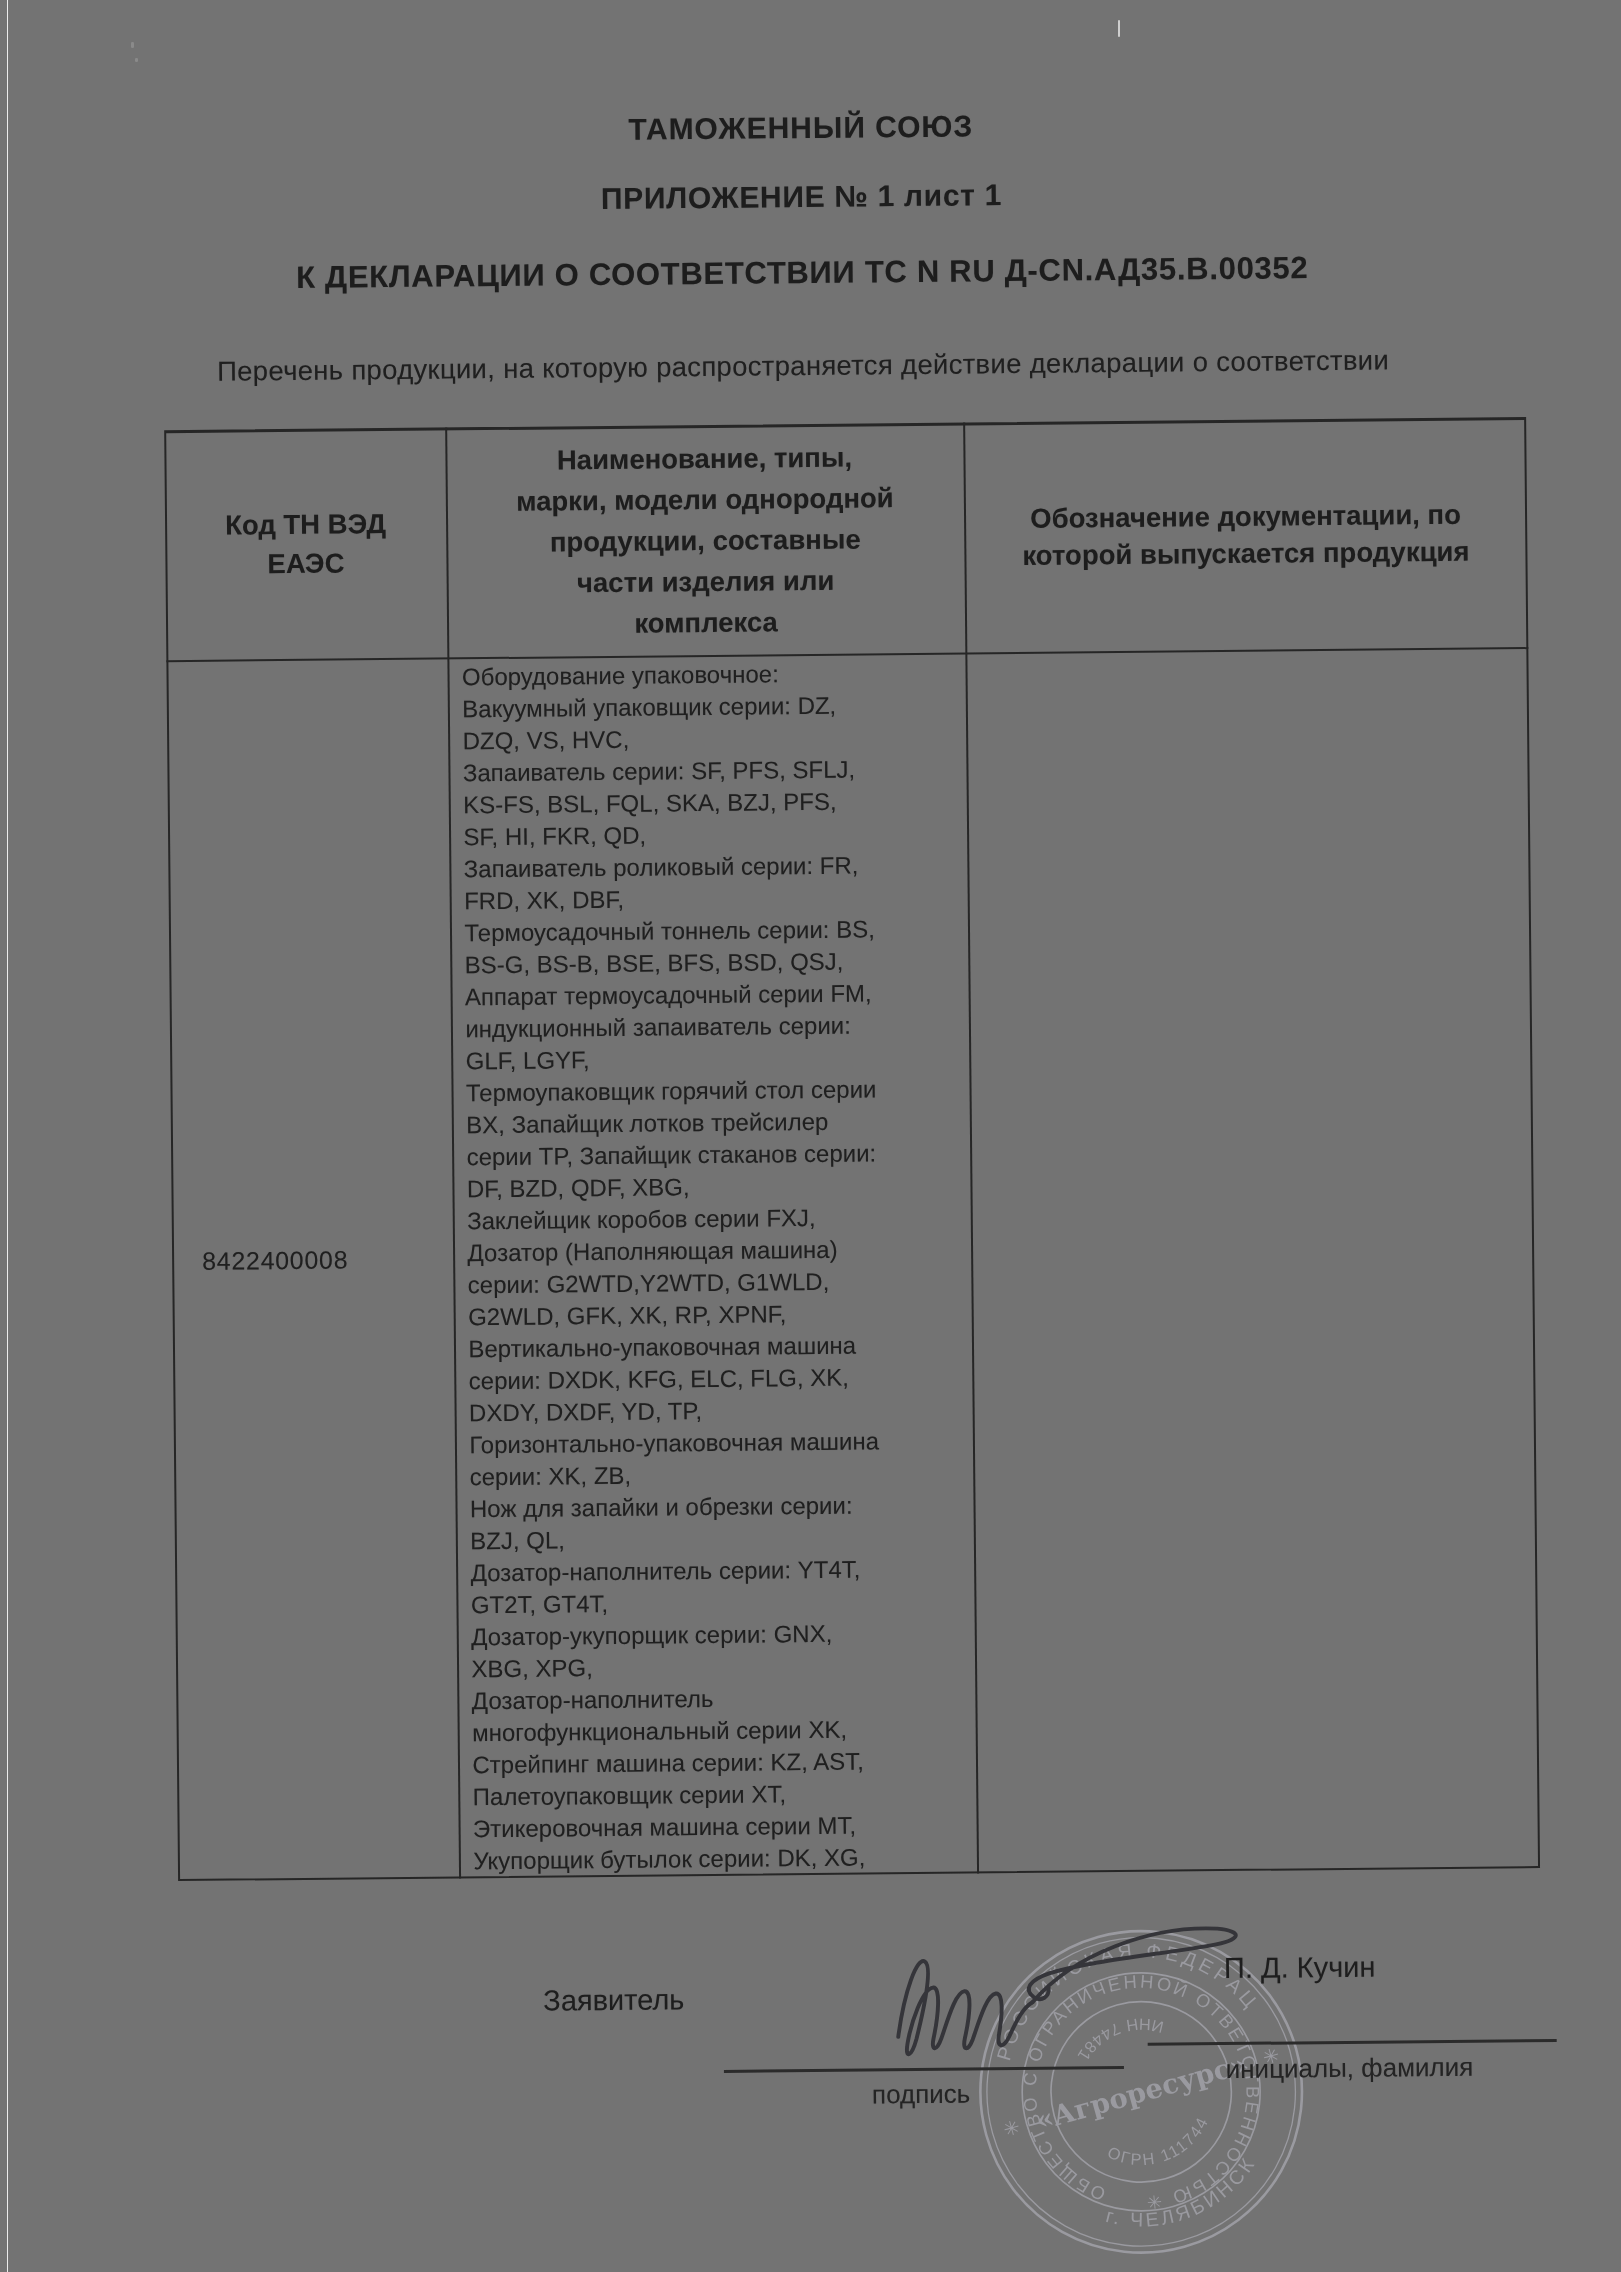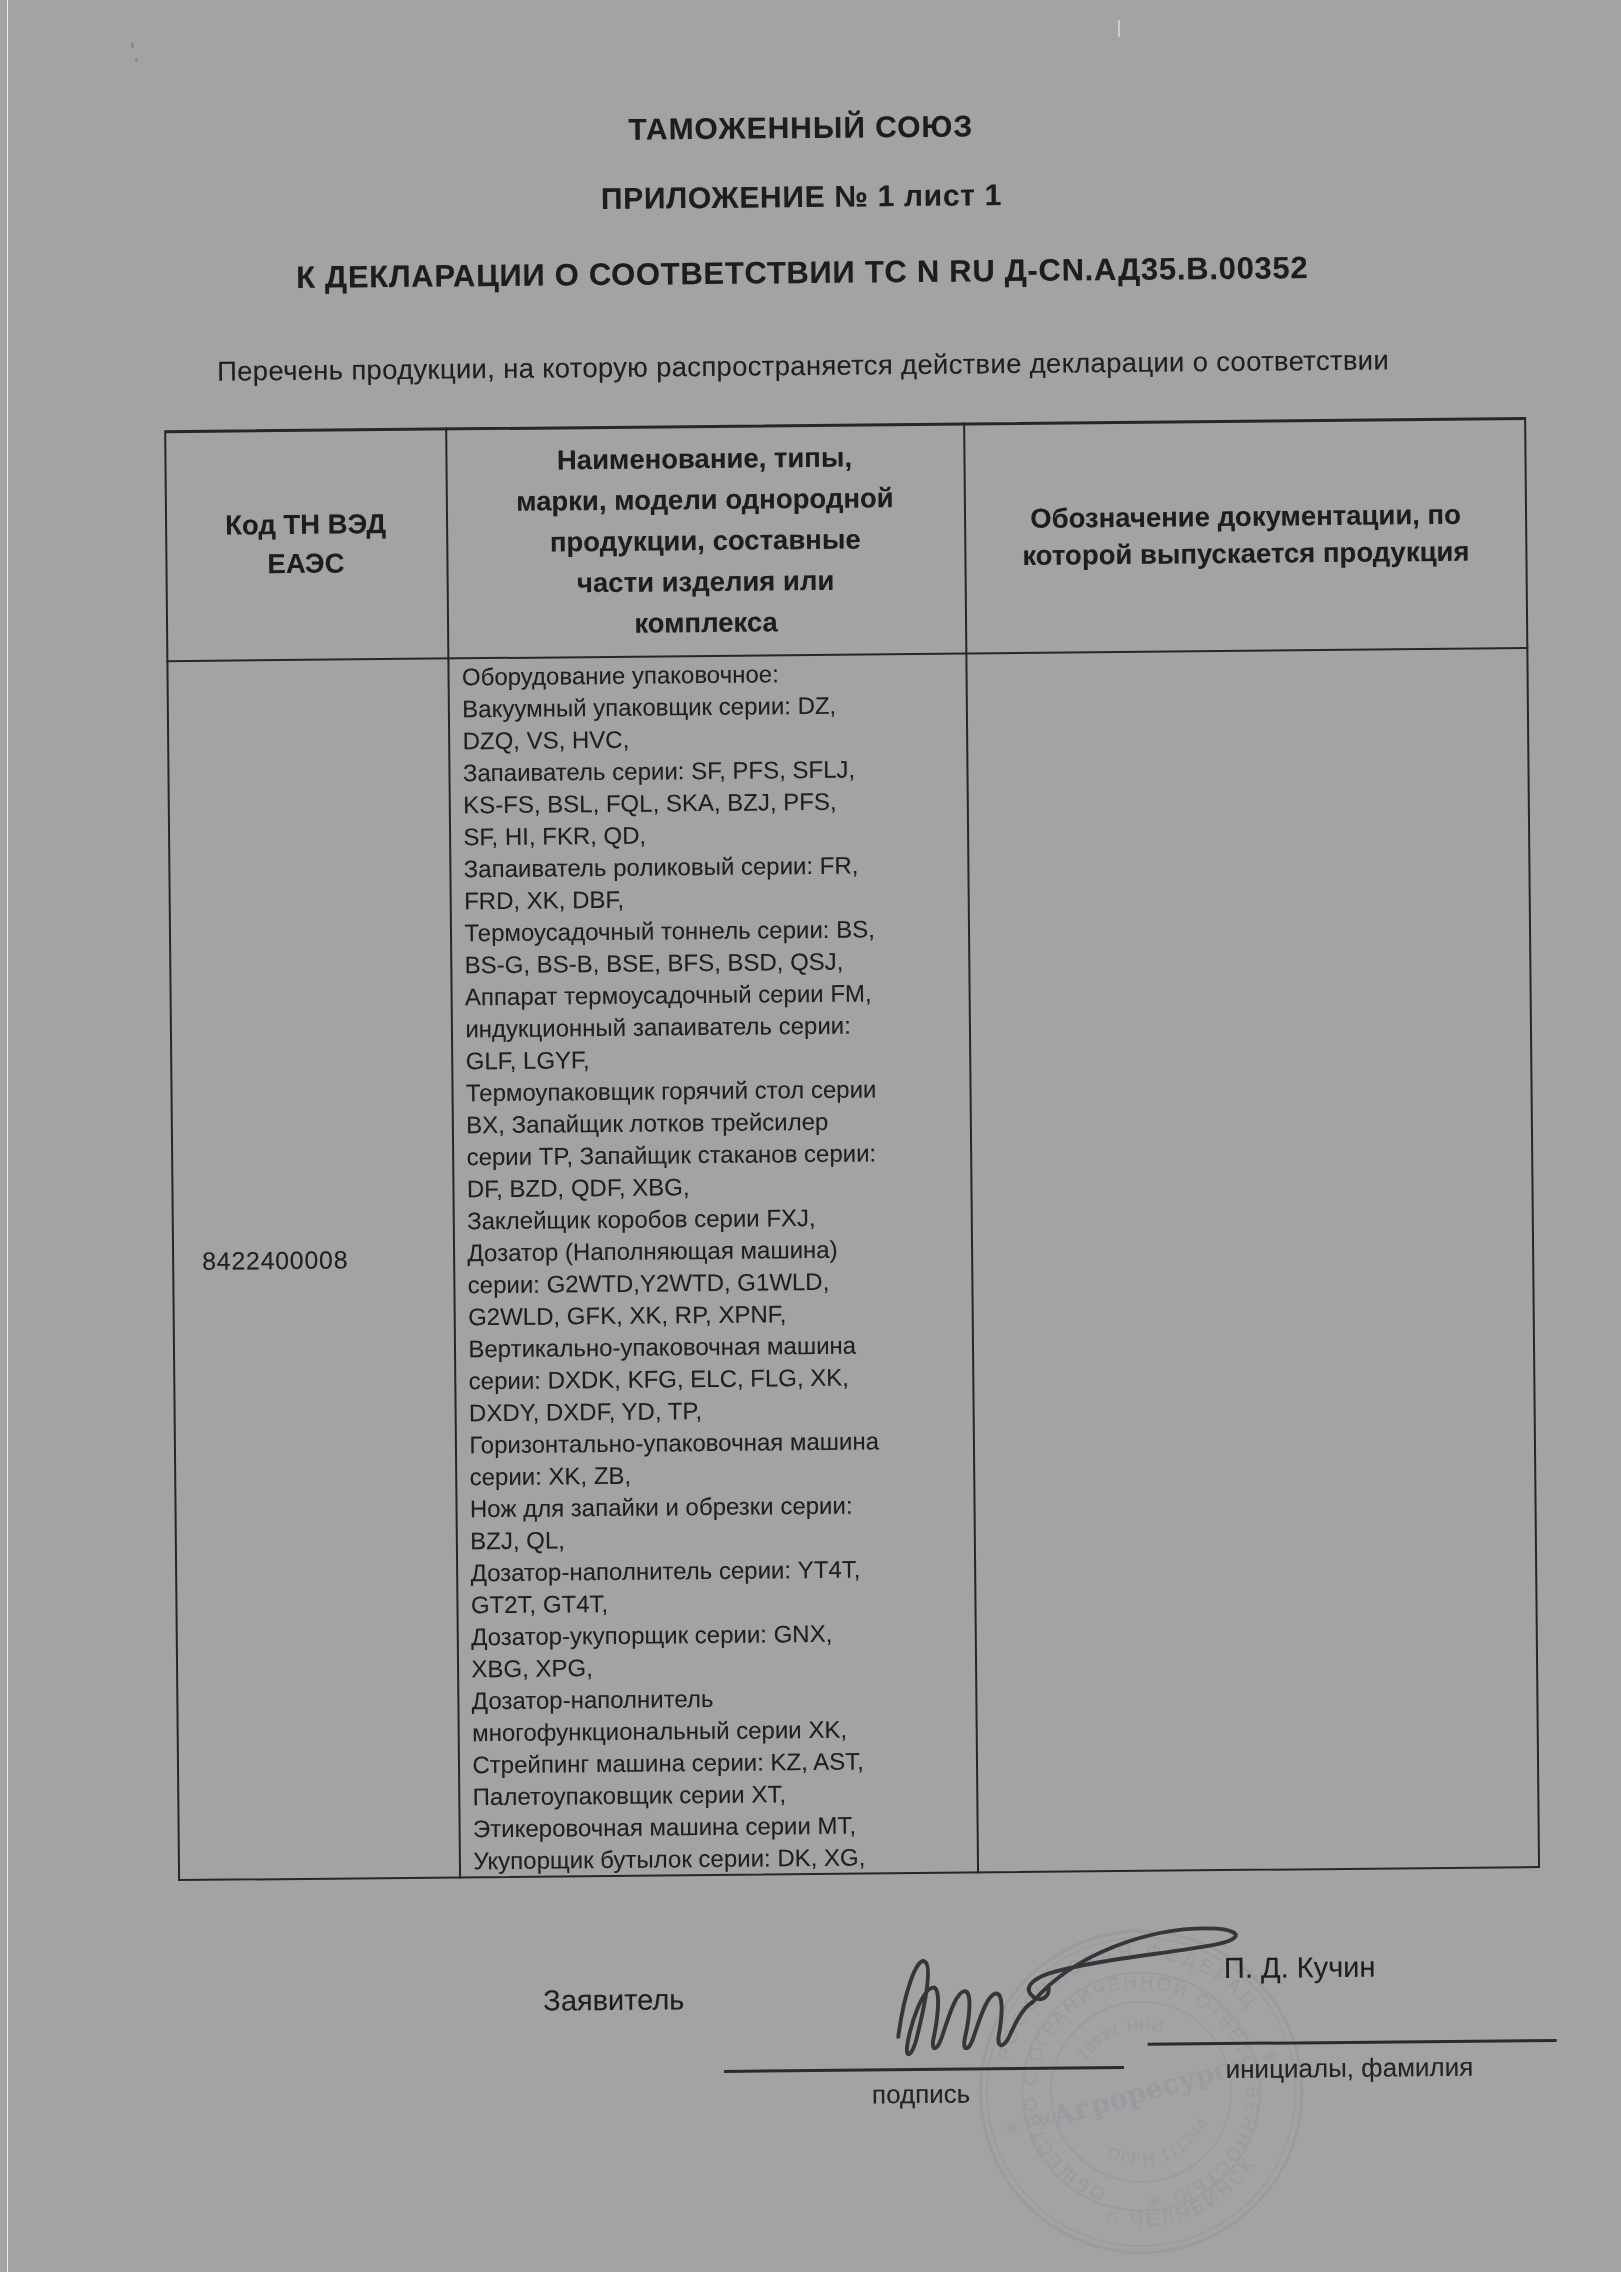--- a/index.html
+++ b/index.html
@@ -1,20 +1,20 @@
 <!DOCTYPE html>
 <html style="font-size:10.5px"><head>
 <meta charset="utf-8">
 <style>
   html,body{
     margin:0;padding:0;width:1621px;height:2273px;
     background:#ffffff;overflow:hidden;
     font-family:"Liberation Sans",sans-serif;
   }
-  .page{position:relative;width:1621px;height:2273px;background:#a3a3a3;}
+  .page{position:relative;width:1621px;height:2273px;background:#737373;}
   .tilt{
     position:absolute;inset:0;
     transform:rotate(-0.55deg);
     transform-origin:811px 1138px;
   }
   .txt{color:#1f1f1f;text-shadow:0 0 0.7px rgba(30,30,30,.28);}
   .title{
     position:absolute;left:0;width:1621px;text-align:center;
     font-weight:bold;color:#1d1d1d;
   }

